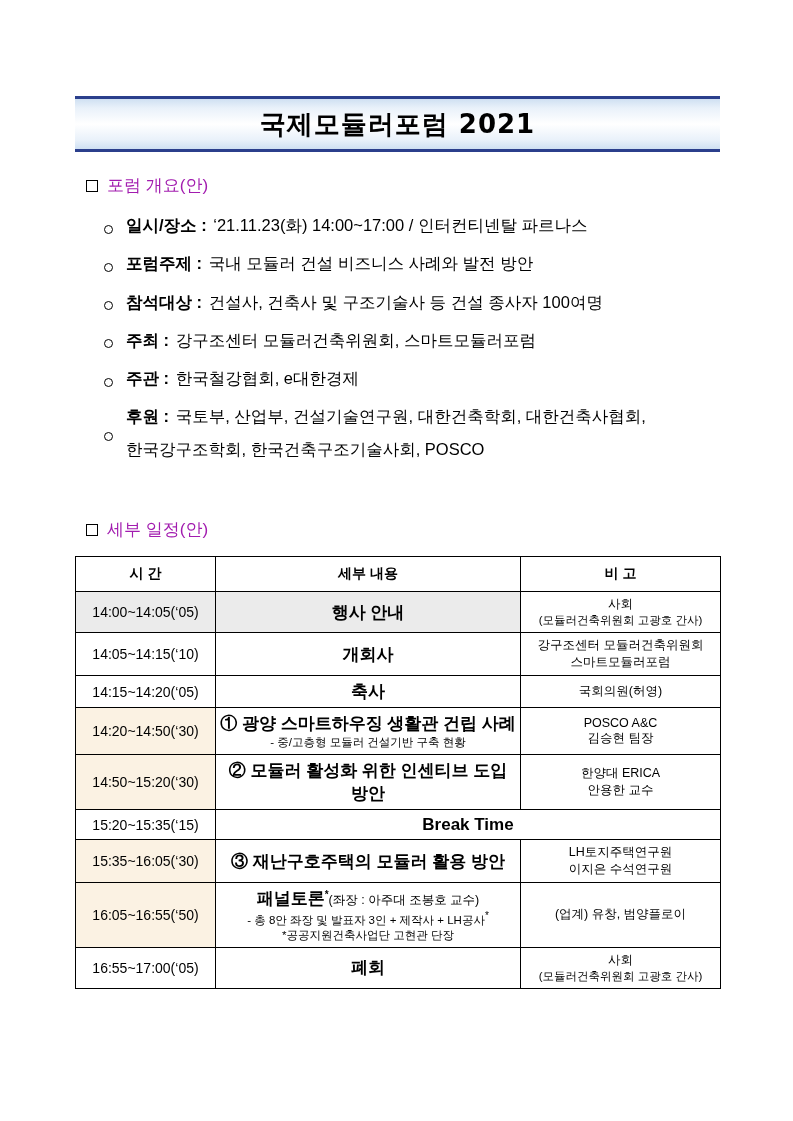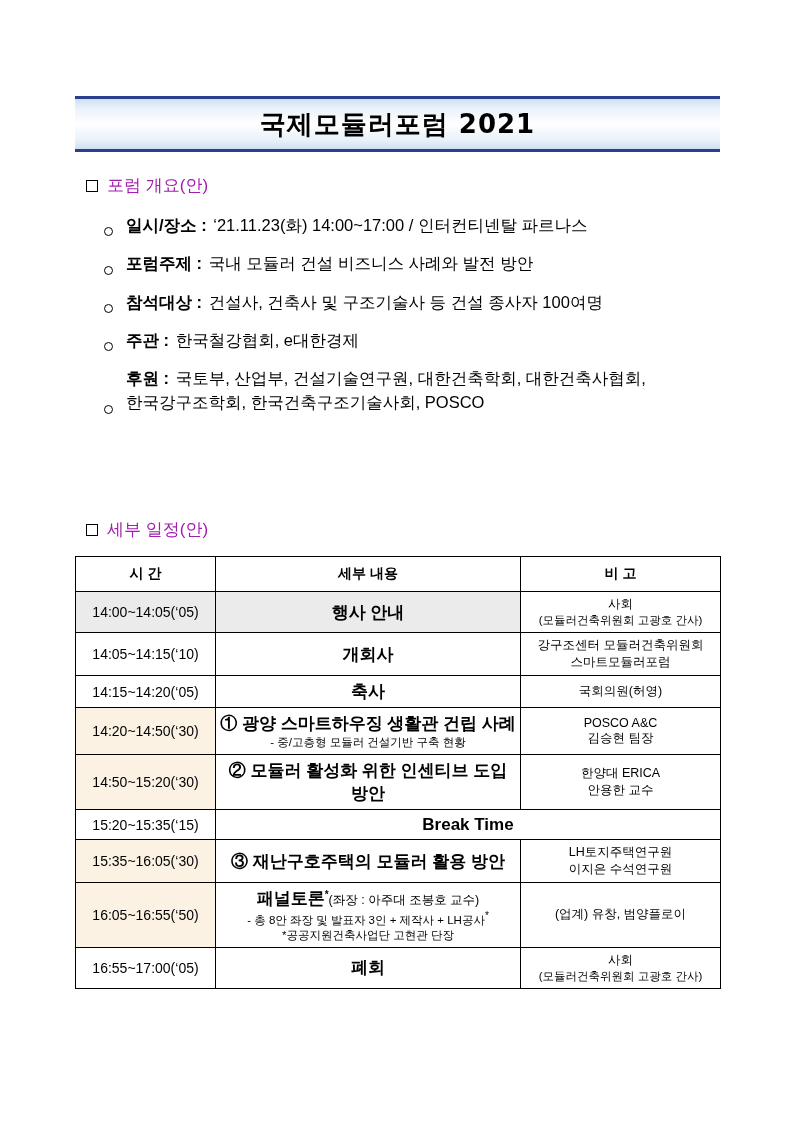--- a/index.html
+++ b/index.html
@@ -67,21 +67,21 @@
 
   
   .bullets {
     position: absolute;
     left: 104px;
     top: 214px;
     width: 630px;
   }
   .bullet-row {
     display: flex;
-    align-items: flex-end;
+    align-items: center;
     margin-bottom: 16px;
     font-size: 16.5px;
     line-height: 1.35;
   }
   .circ {
     flex: 0 0 auto;
     width: 9px;
     height: 9px;
     border: 1.3px solid #000;
     border-radius: 50%;
@@ -93,21 +93,21 @@
     font-weight: bold;
     white-space: nowrap;
     margin-right: 2px;
   }
   .b-text {
     font-weight: normal;
   }
   .b-body { display: block; }
   .b-line2 {
     display: block;
-    margin-top: 2px;
+    margin-top: 10px;
     margin-left: 0px;
   }
 
   
   table.sched {
     position: absolute;
     left: 75px;
     top: 556px;
     width: 645px;
     border-collapse: collapse;
@@ -174,20 +174,27 @@
     </div>
 
     <div class="bullet-row">
       <span class="circ"></span>
       <span class="b-body">
         <span class="b-label">참석대상 :</span>
         <span class="b-text">건설사, 건축사 및 구조기술사 등 건설 종사자 100여명</span>
       </span>
     </div>
 
+    <div class="bullet-row">
+      <span class="circ"></span>
+      <span class="b-body">
+        <span class="b-label">주최 :</span>
+        <span class="b-text">강구조센터 모듈러건축위원회, 스마트모듈러포럼</span>
+      </span>
+    </div>
 
     <div class="bullet-row">
       <span class="circ"></span>
       <span class="b-body">
         <span class="b-label">주관 :</span>
         <span class="b-text">한국철강협회, e대한경제</span>
       </span>
     </div>
 
     <div class="bullet-row">

